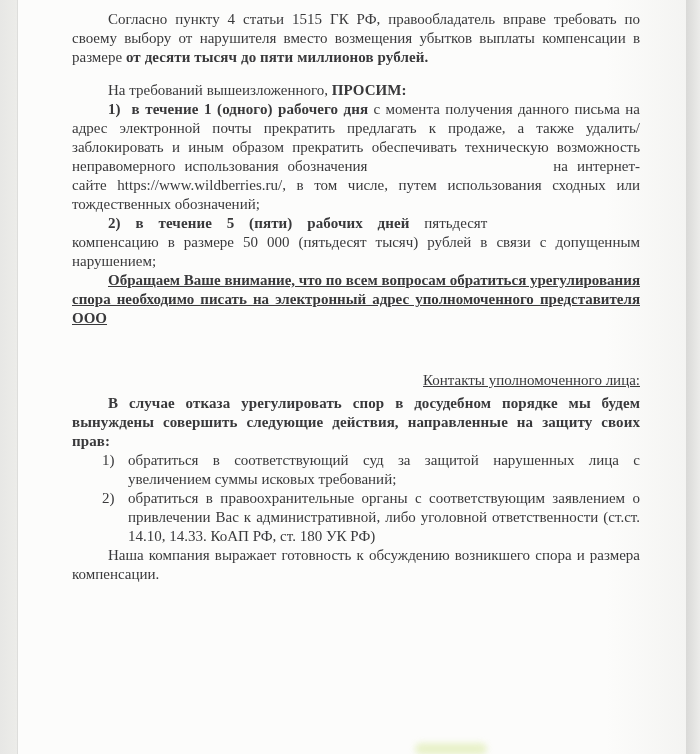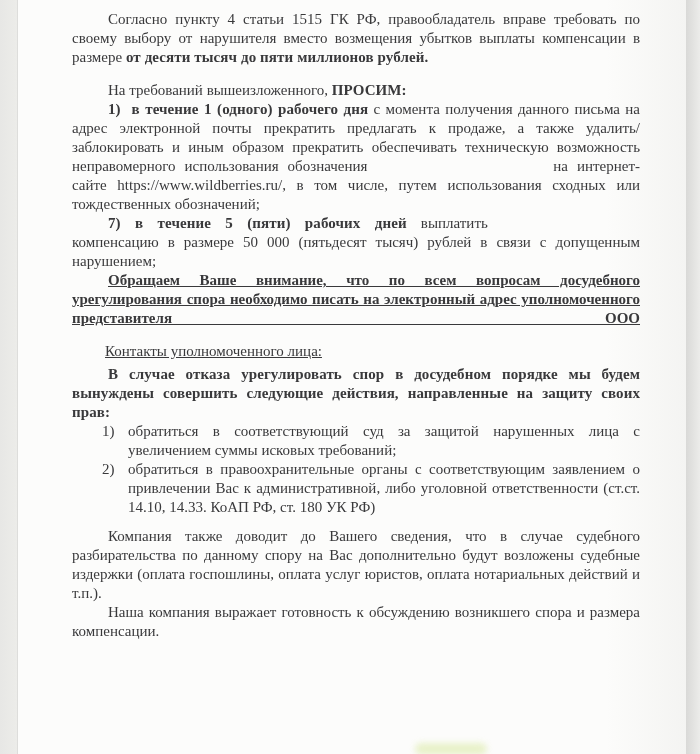--- a/index.html
+++ b/index.html
@@ -41,21 +41,21 @@
   }
   .para {
     margin: 0;
     text-align: justify;
     text-indent: 36px;
   }
   .mt14 { margin-top: 14px; }
   .mt6  { margin-top: 4px; }
   .mt4  { margin-top: 4px; }
   .mt10 { margin-top: 10px; }
-  .mt26 { margin-top: 14px; }
+  .mt26 { margin-top: 43px; text-align: right; }
   b { font-weight: bold; letter-spacing: .1px; }
   .attention {
     font-weight: bold;
     text-decoration: underline;
     text-align: justify;
     text-align-last: justify;
     text-indent: 36px;
     margin: 0;
   }
   .redact-gap {
@@ -103,37 +103,36 @@
   <div class="strip-left"></div>
 
   <div class="doc-page">
 
     <p class="para"><span>Согласно пункту 4 статьи 1515 ГК РФ, правообладатель вправе требовать по своему выбору от нарушителя вместо возмещения убытков выплаты компенсации в размере </span><b>от десяти тысяч до пяти миллионов рублей.</b></p>
 
     <p class="para mt14"><span>На требований вышеизложенного, </span><b>ПРОСИМ:</b></p>
 
     <p class="para"><b>1)&nbsp; в течение 1 (одного) рабочего дня</b><span> с момента получения данного письма на адрес электронной почты прекратить предлагать к продаже, а также удалить/заблокировать и иным образом прекратить обеспечивать техническую возможность неправомерного использования обозначения </span><span class="redact-gap gap-170"></span><span> на интернет-сайте https://www.wildberries.ru/, в том числе, путем использования сходных или тождественных обозначений;</span></p>
 
-    <p class="para"><b>7) в течение 5 (пяти) рабочих дней</b><span> выплатить </span><span class="redact-gap gap-140"></span><span> компенсацию в размере 50 000 (пятьдесят тысяч) рублей в связи с допущенным нарушением;</span></p>
+    <p class="para"><b>2) в течение 5 (пяти) рабочих дней</b><span> пятьдесят </span><span class="redact-gap gap-140"></span><span> компенсацию в размере 50 000 (пятьдесят тысяч) рублей в связи с допущенным нарушением;</span></p>
 
 
-    <p class="attention mt4">Обращаем Ваше внимание, что по всем вопросам досудебного урегулирования спора необходимо писать на электронный адрес уполномоченного представителя ООО</p>
+    <p class="attention mt4">Обращаем Ваше внимание, что по всем вопросам обратиться урегулирования спора необходимо писать на электронный адрес уполномоченного представителя ООО</p>
 
     <div class="contacts mt26">
       <p class="line title">Контакты уполномоченного лица:</p>
     </div>
 
     <p class="para mt6"><b>В случае отказа урегулировать спор в досудебном порядке мы будем вынуждены совершить следующие действия, направленные на защиту своих прав:</b></p>
 
     <div>
       <p class="action-item"><span class="action-num">1)</span><span>обратиться в соответствующий суд за защитой нарушенных лица с увеличением суммы исковых требований;</span></p>
       <p class="action-item"><span class="action-num">2)</span><span>обратиться в правоохранительные органы с соответствующим заявлением о привлечении Вас к административной, либо уголовной ответственности (ст.ст. 14.10, 14.33. КоАП РФ, ст. 180 УК РФ)</span></p>
     </div>
 
-    <p class="para mt10">Компания также доводит до Вашего сведения, что в случае судебного разбирательства по данному спору на Вас дополнительно будут возложены судебные издержки (оплата госпошлины, оплата услуг юристов, оплата нотариальных действий и т.п.).</p>
 
     <p class="para">Наша компания выражает готовность к обсуждению возникшего спора и размера компенсации.</p>
 
   </div>
 
   <div class="strip-right"></div>
   <div class="smudge"></div>
 </div>
 
 </body></html>

